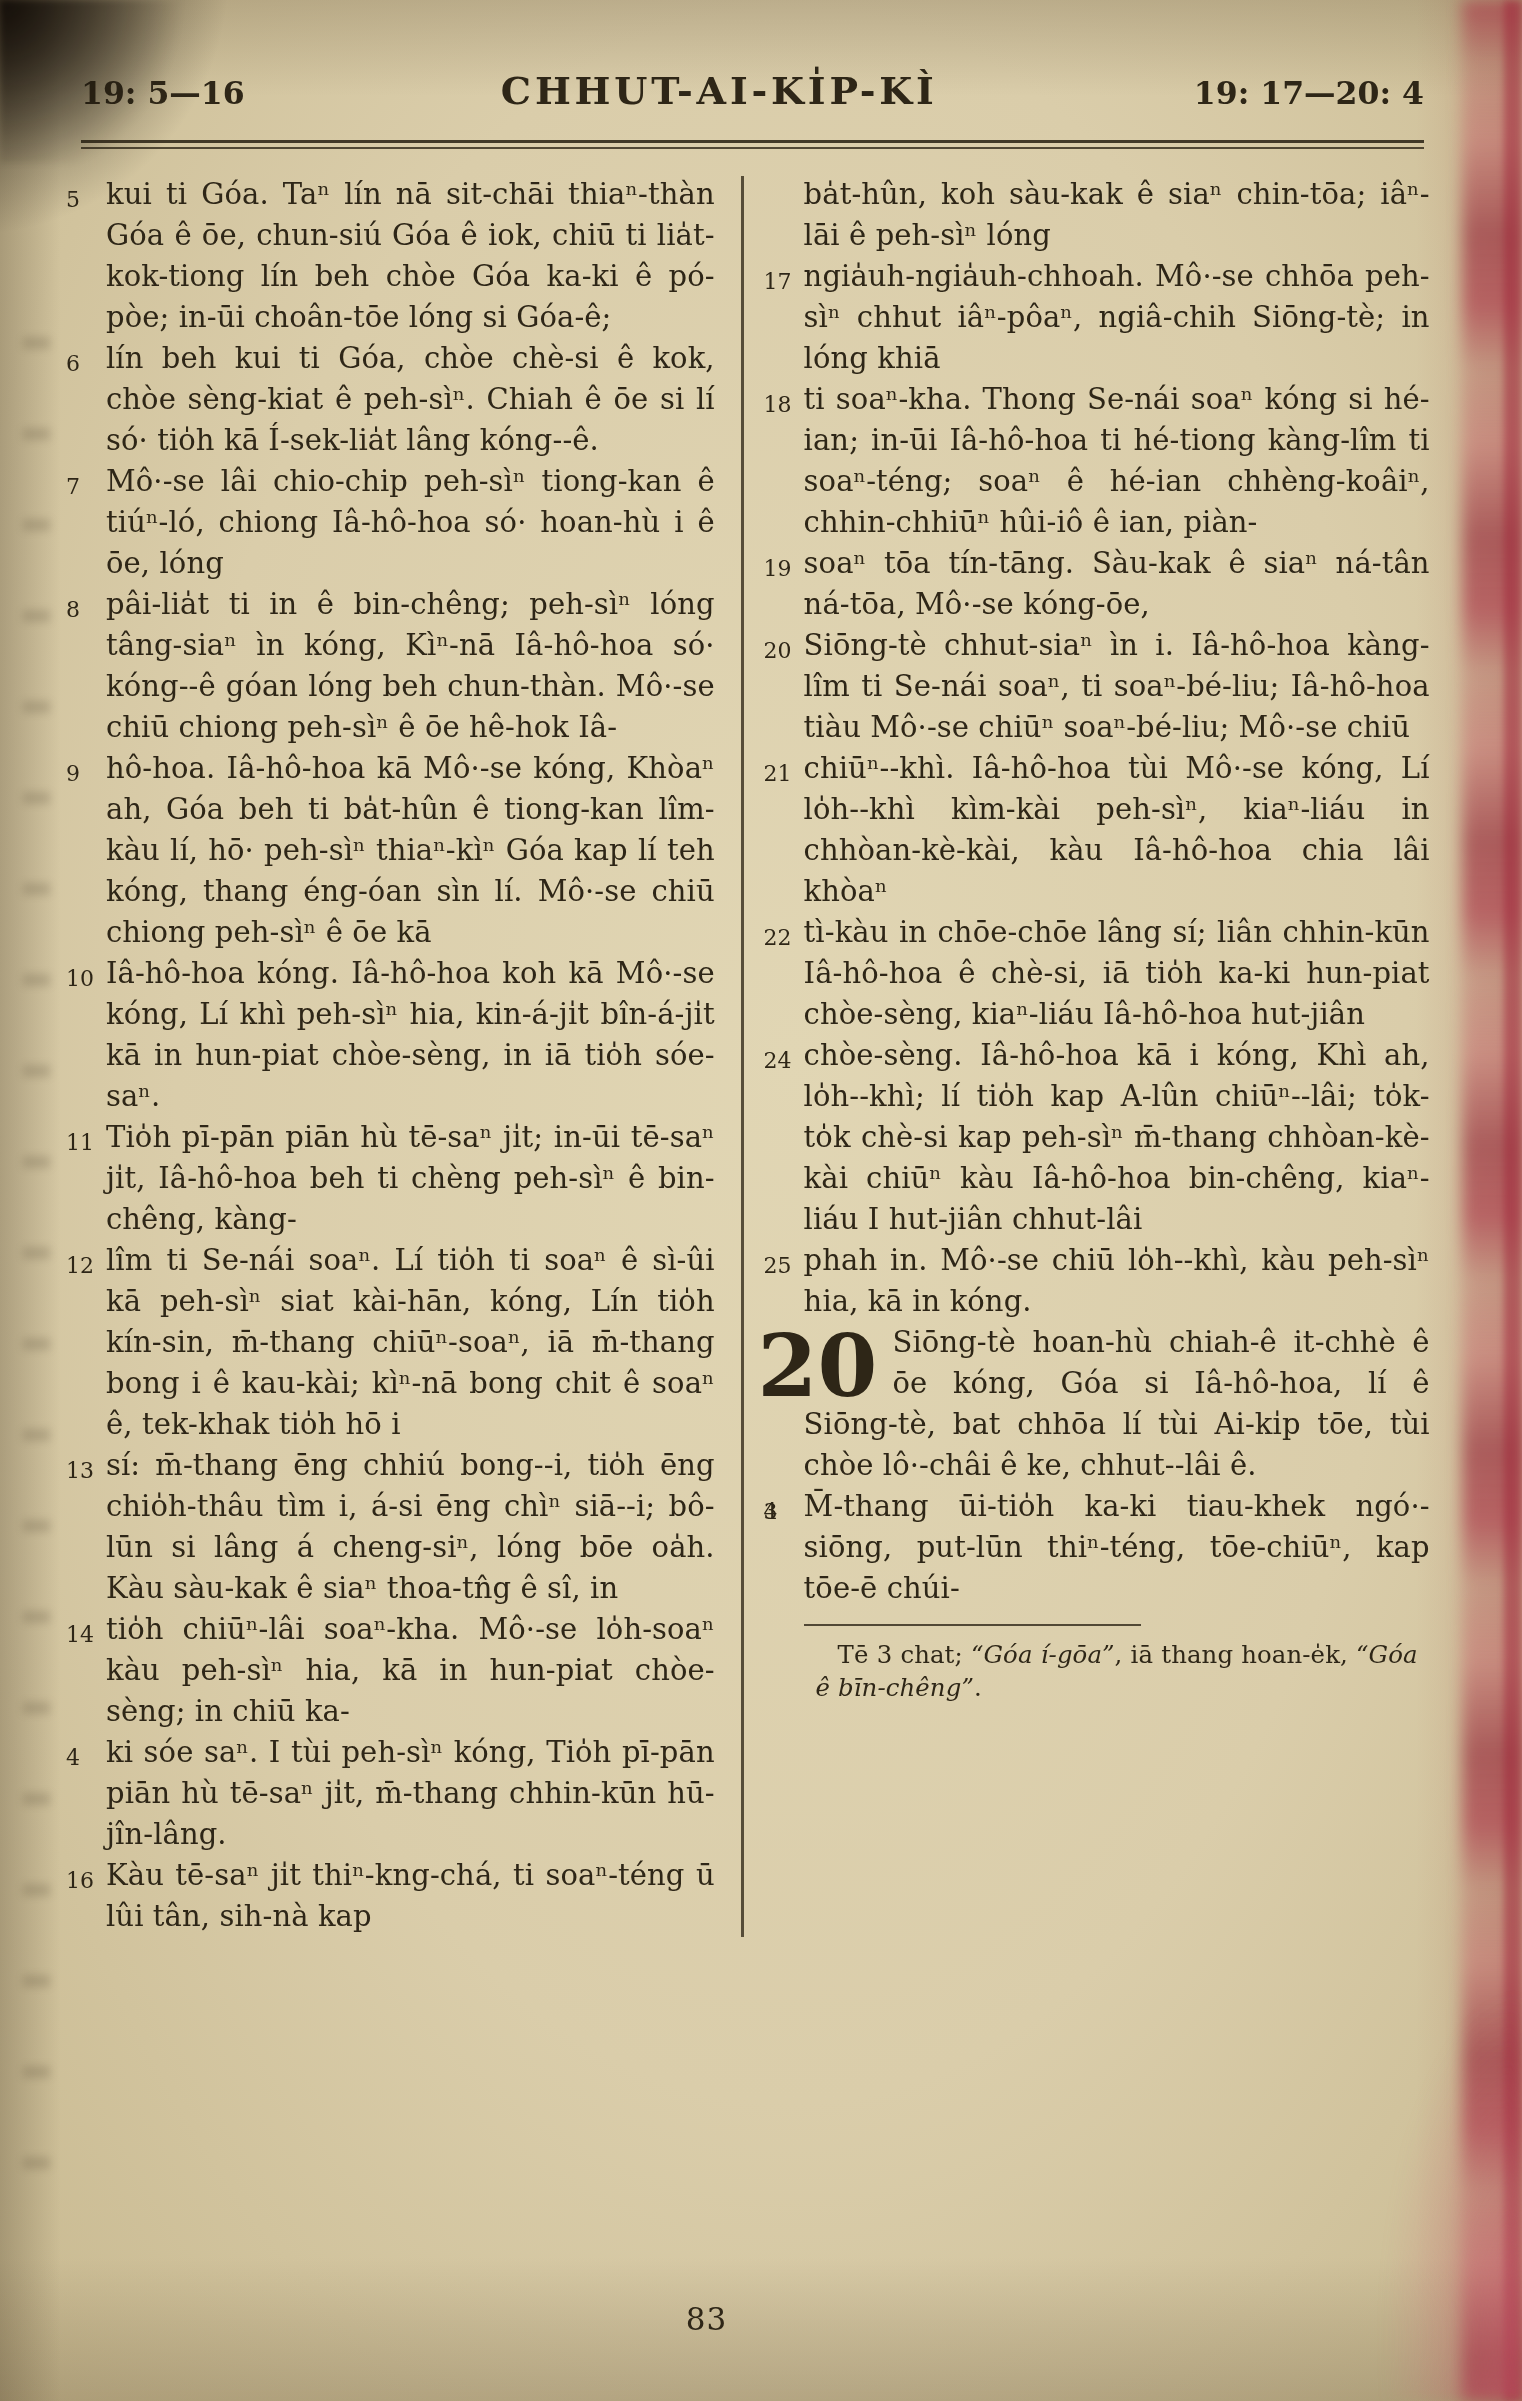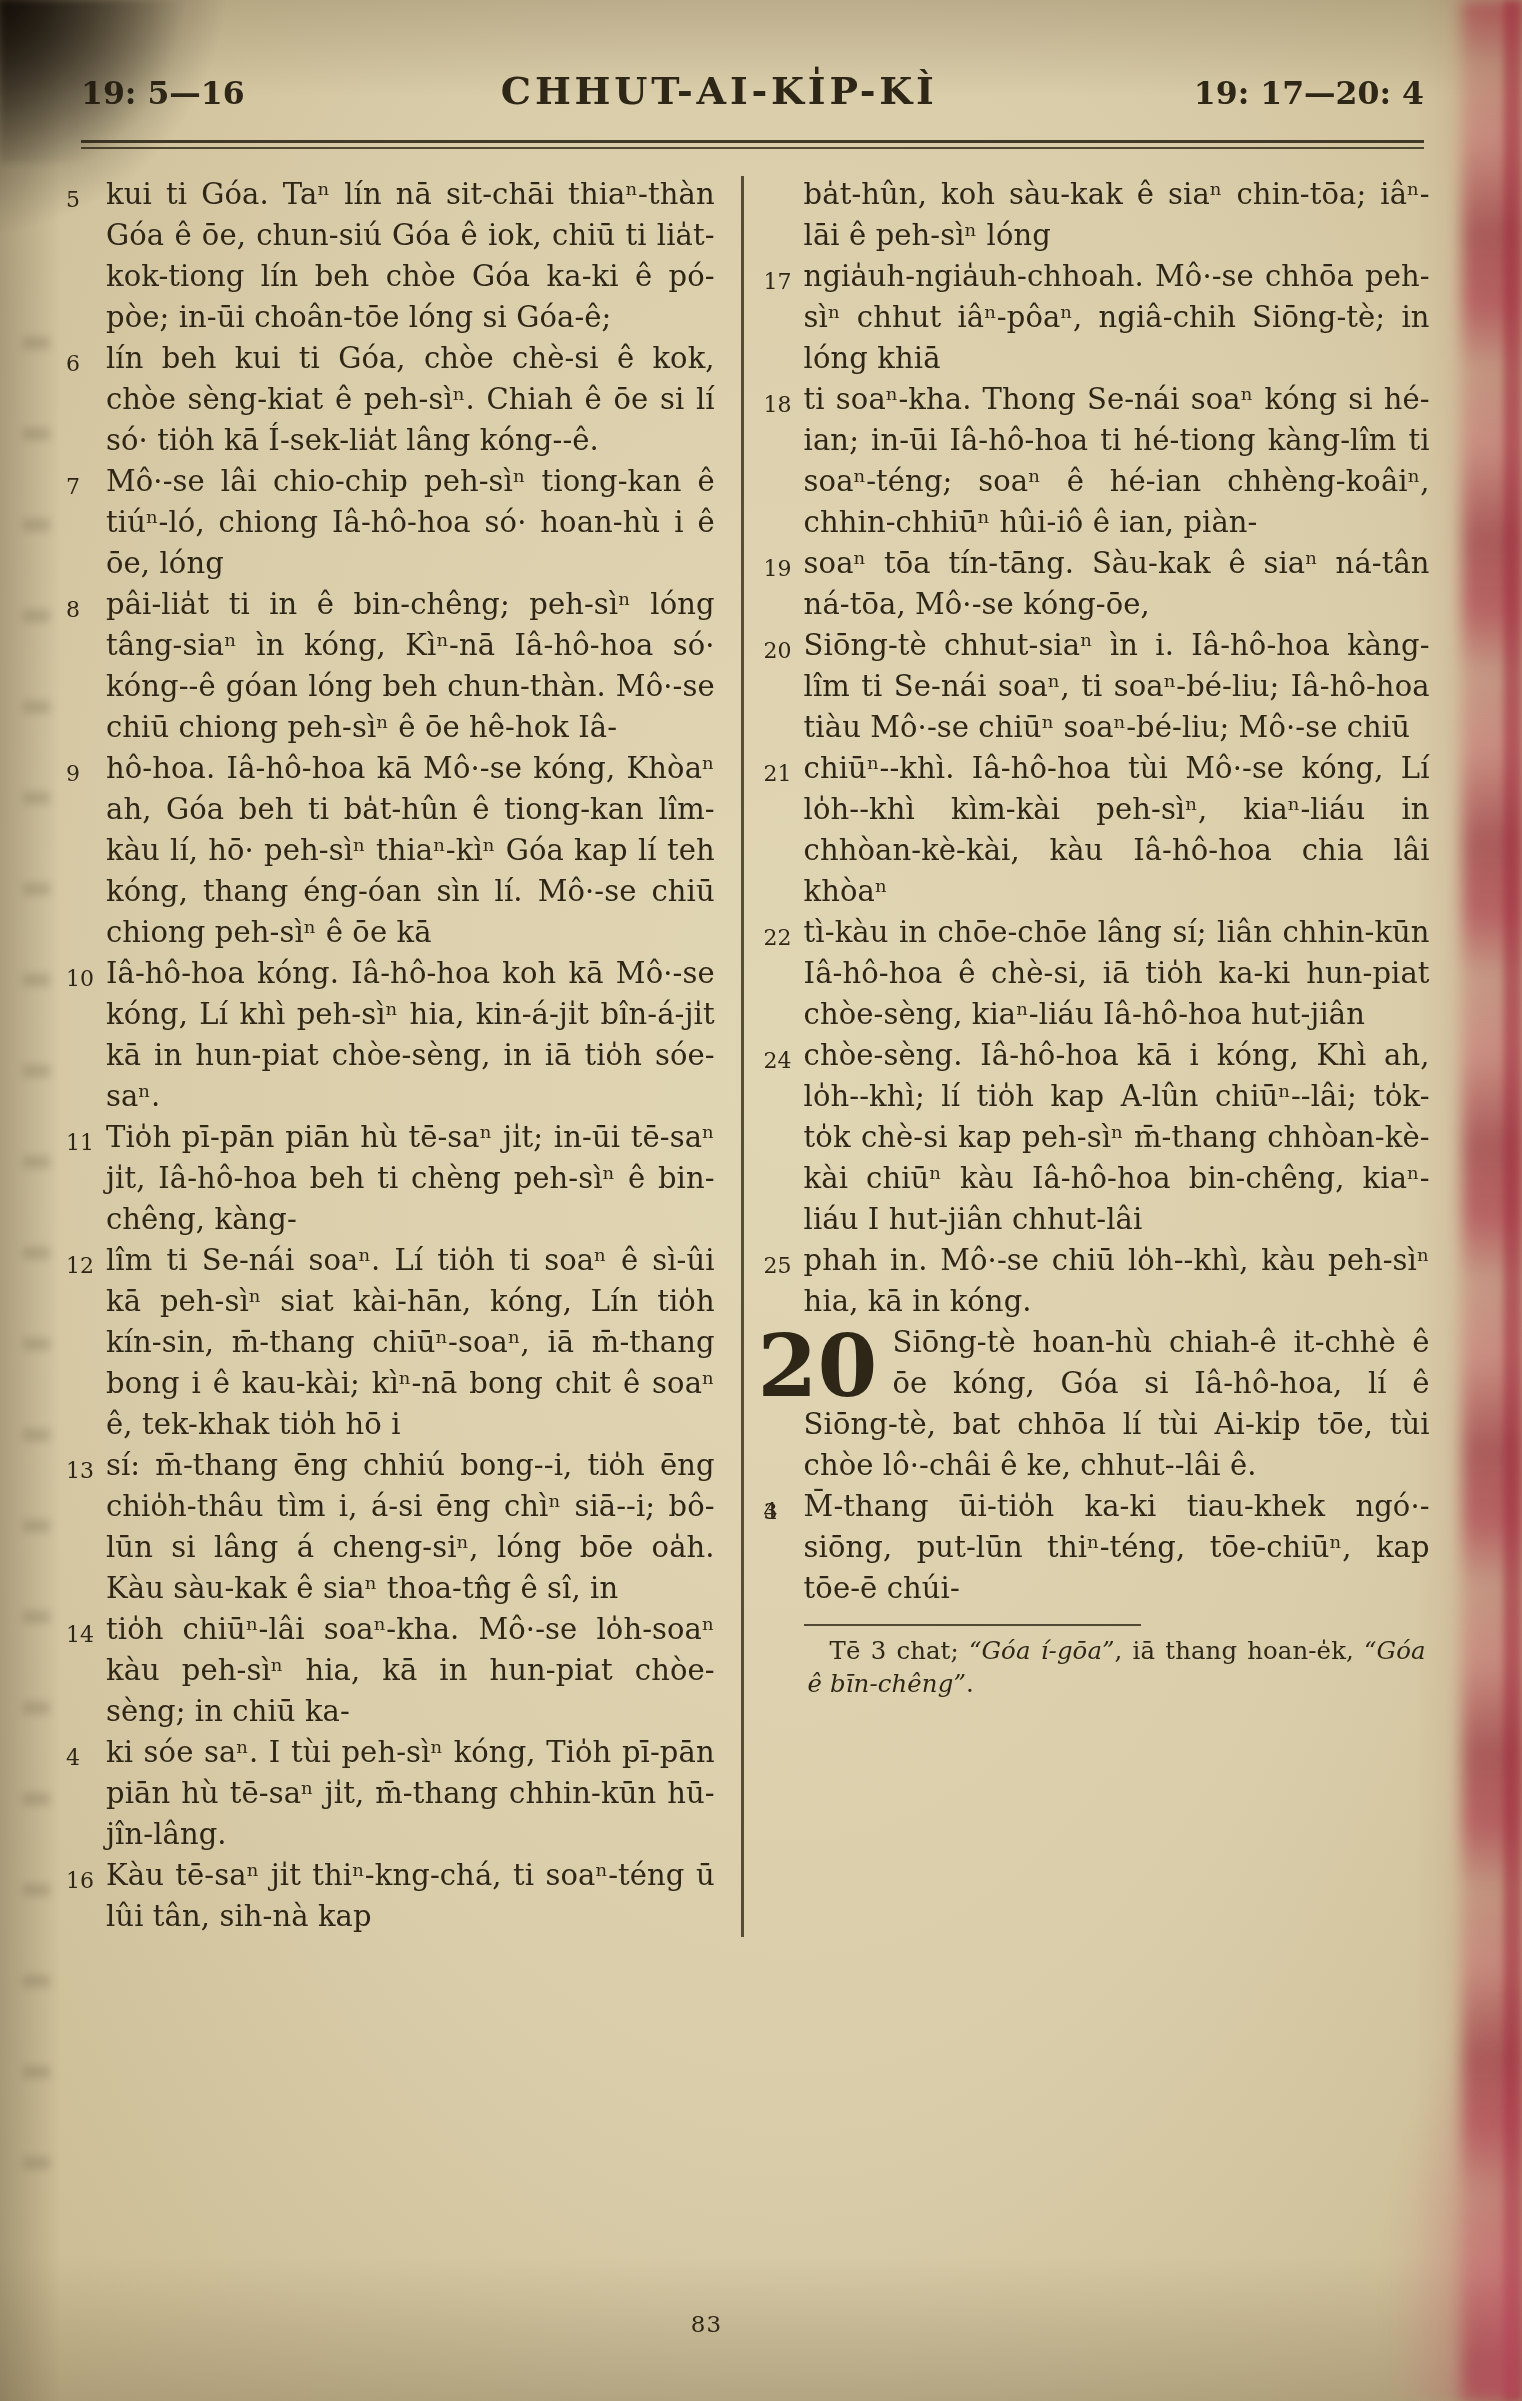--- a/index.html
+++ b/index.html
@@ -83,27 +83,27 @@
   .chapter-num {
     float: left;
     font-size: 86px; line-height: 72px; font-weight: bold;
     margin: 8.7px 15px 0 -46px;
   }
   .footnote-rule {
     width: 337px; border-top: 2.2px solid rgba(46,38,23,0.8);
     margin: 15px 0 8.7px 0;
   }
   .footnote {
-    margin: 4px; font-size: 24.4px; line-height: 33px;
+    margin: 12px; font-size: 24.4px; line-height: 33px;
     text-indent: 22px; text-align: justify;
   }
   .footnote .italic { font-style: italic; }
   .pagenum {
     position: absolute; left: 0; right: 109px; bottom: 64px;
-    text-align: center; font-size: 23px; letter-spacing: 1.1px;
+    text-align: center; font-size: 31px; letter-spacing: 1.1px;
   }
 </style>
 </head>
 <body>
 
 <div class="scan">
 
   <div class="bleed"></div>
 
   <div class="header">

